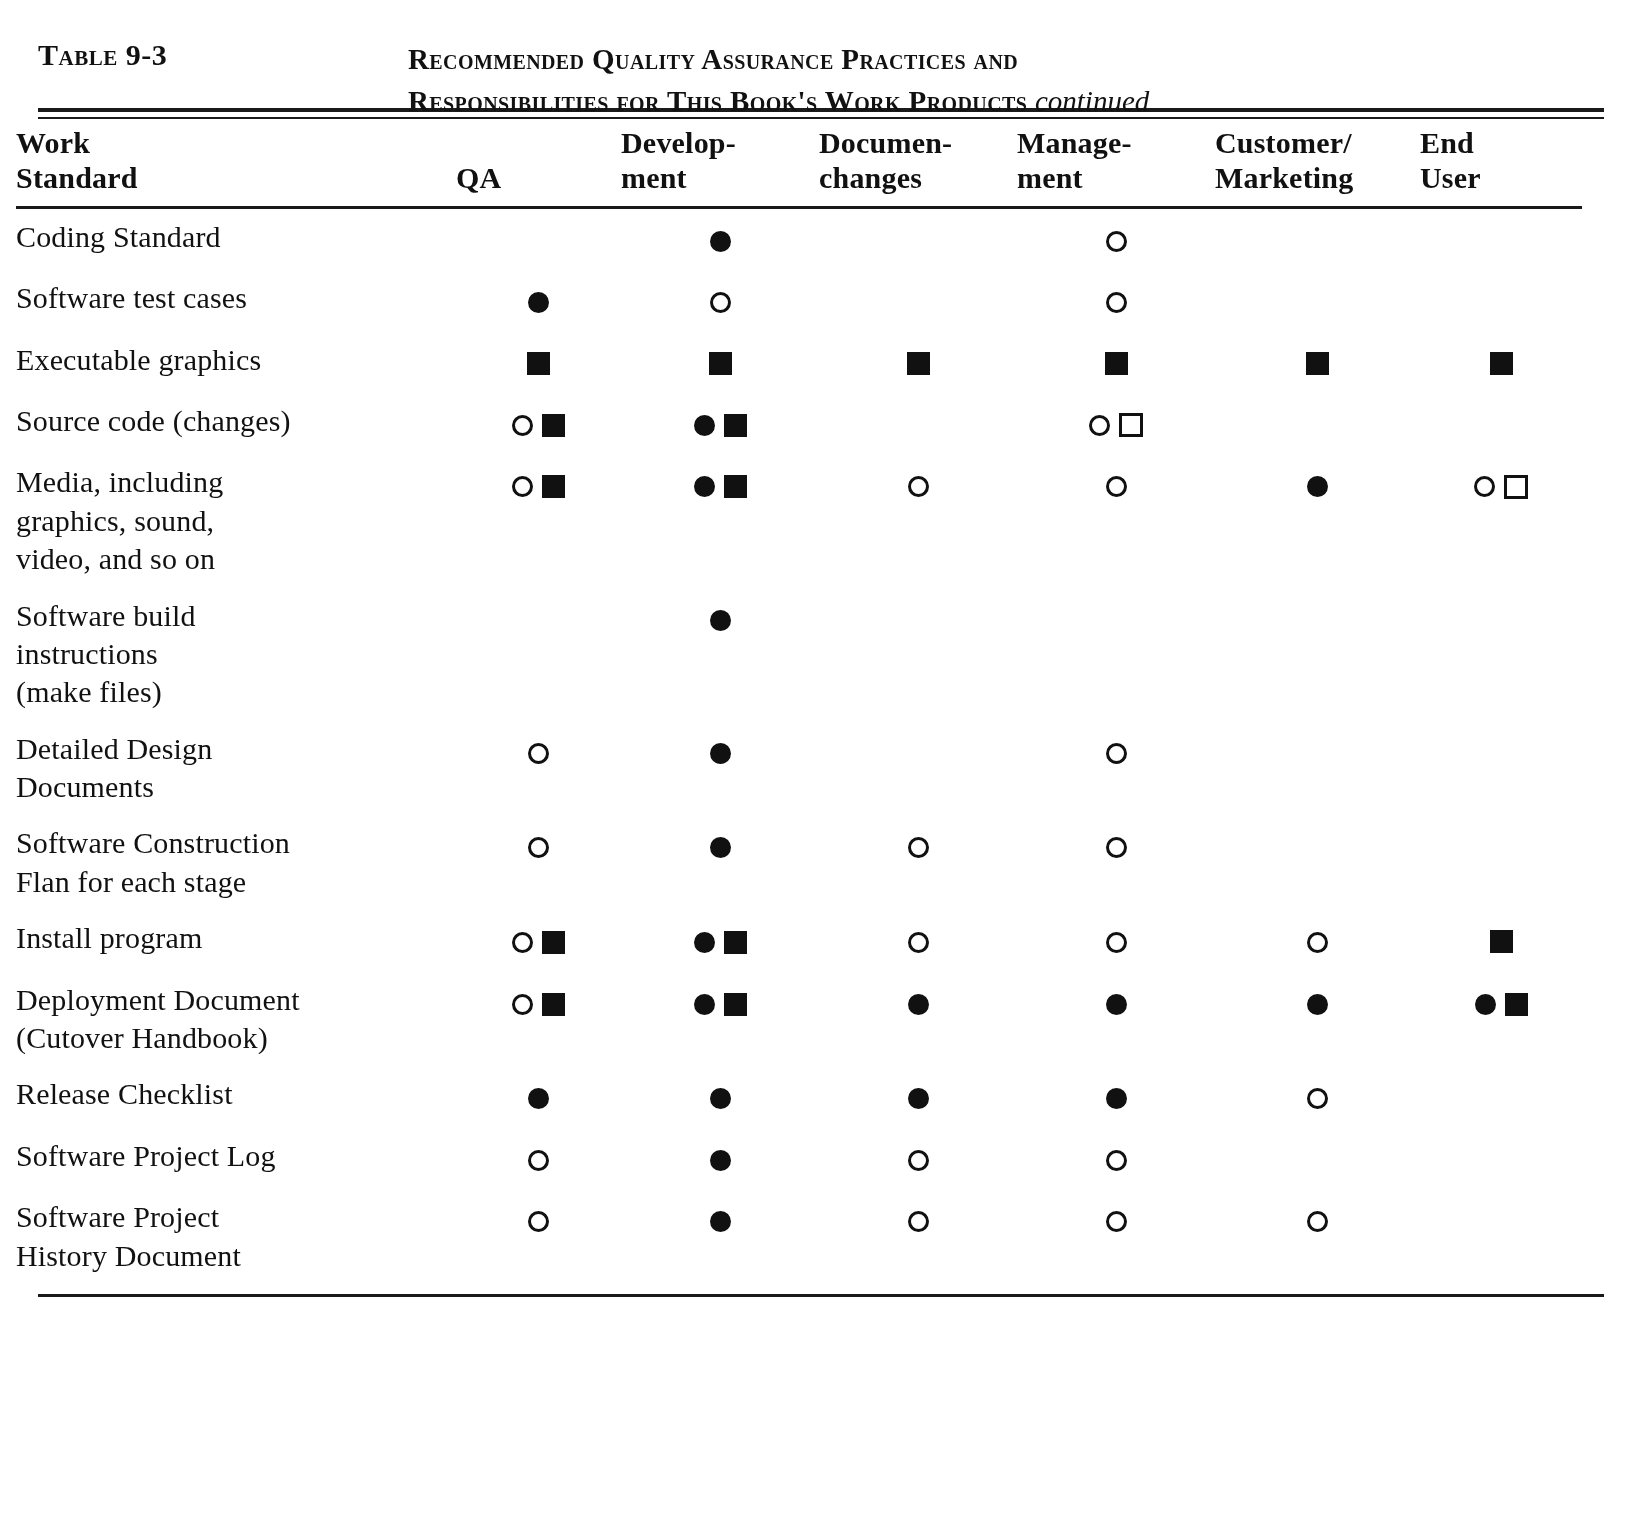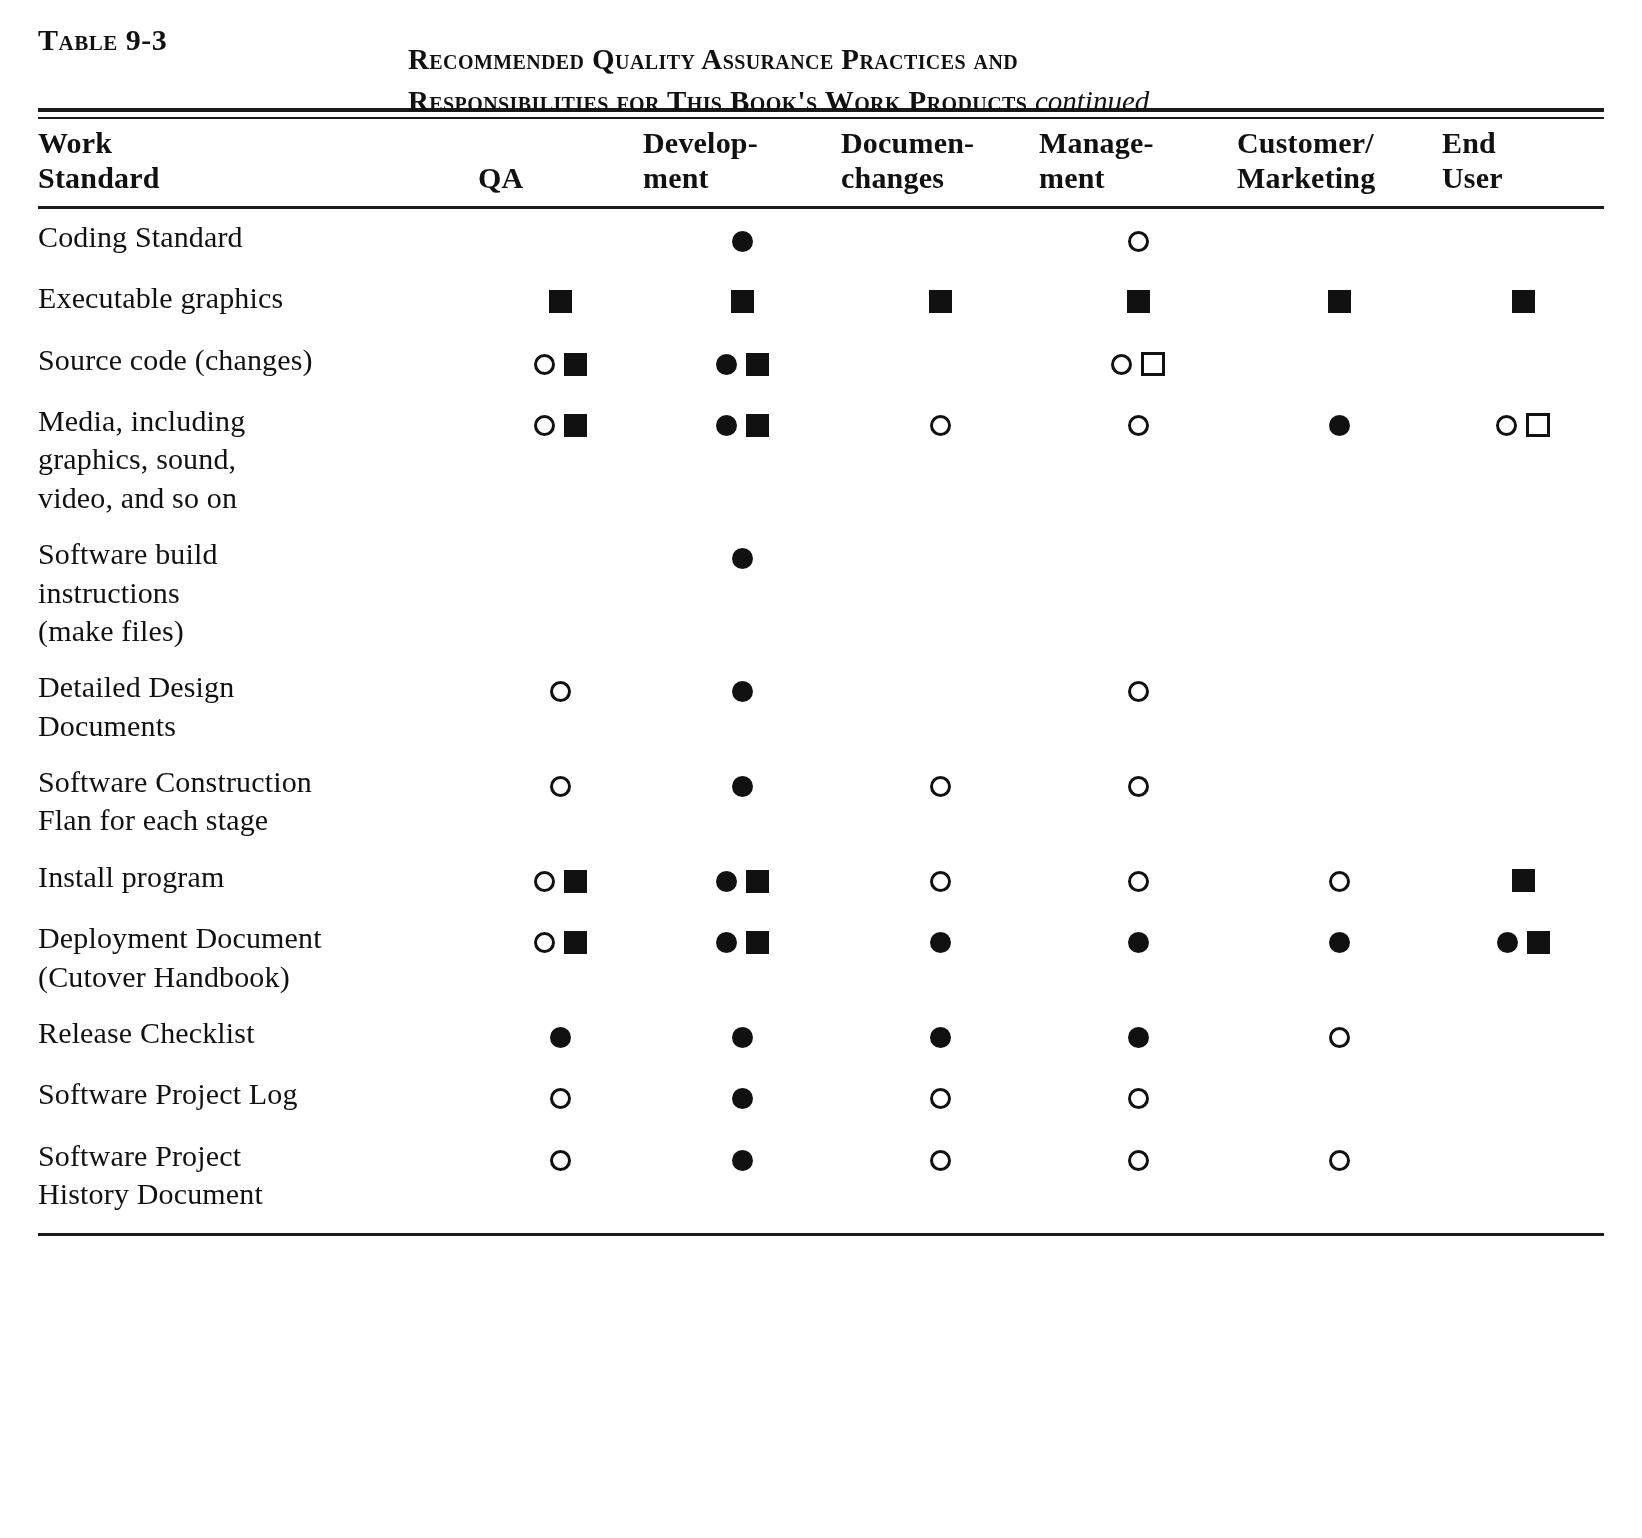--- a/index.html
+++ b/index.html
@@ -25,21 +25,21 @@
   
   .caption-block {
     position: relative;
     padding: 18px 60px 0 38px;
     height: 104px;
     box-sizing: border-box;
   }
   .caption-label {
     position: absolute;
     left: 38px;
-    top: 23px;
+    top: 38px;
     font-size: 30px;
     font-variant: small-caps;
     letter-spacing: 0.5px;
     font-weight: 600;
   }
   .caption-lines {
     margin-left: 370px;
     padding-top: 20px;
   }
   .caption-line {
@@ -66,21 +66,21 @@
     box-sizing: content-box;
   }
   .rule-bottom {
     margin: 10px 38px 0 38px;
     border-top: 3px solid #1a1a1a;
   }
 
   
   table.qa {
     width: 1566px;
-    margin: 0 38px;
+    margin: 0 16px;
     border-collapse: collapse;
     table-layout: fixed;
   }
   table.qa col.c-work  { width: 440px; }
   table.qa col.c-qa    { width: 165px; }
   table.qa col.c-dev   { width: 198px; }
   table.qa col.c-doc   { width: 198px; }
   table.qa col.c-mgmt  { width: 198px; }
   table.qa col.c-cust  { width: 205px; }
   table.qa col.c-end   { width: 162px; }
@@ -216,20 +216,35 @@
               <span class="m filled-circle"></span>
             </span></td>
           <td class="mark"></td>
           <td class="mark"><span class="marks">
               <span class="m open-circle"></span>
             </span></td>
           <td class="mark"></td>
           <td class="mark"></td>
         </tr>
         <tr>
+          <td class="label">Software  test cases</td>
+          <td class="mark"><span class="marks">
+              <span class="m filled-circle"></span>
+            </span></td>
+          <td class="mark"><span class="marks">
+              <span class="m open-circle"></span>
+            </span></td>
+          <td class="mark"></td>
+          <td class="mark"><span class="marks">
+              <span class="m open-circle"></span>
+            </span></td>
+          <td class="mark"></td>
+          <td class="mark"></td>
+        </tr>
+        <tr>
           <td class="label">Executable  graphics</td>
           <td class="mark"><span class="marks">
               <span class="m filled-square"></span>
             </span></td>
           <td class="mark"><span class="marks">
               <span class="m filled-square"></span>
             </span></td>
           <td class="mark"><span class="marks">
               <span class="m filled-square"></span>
             </span></td>

